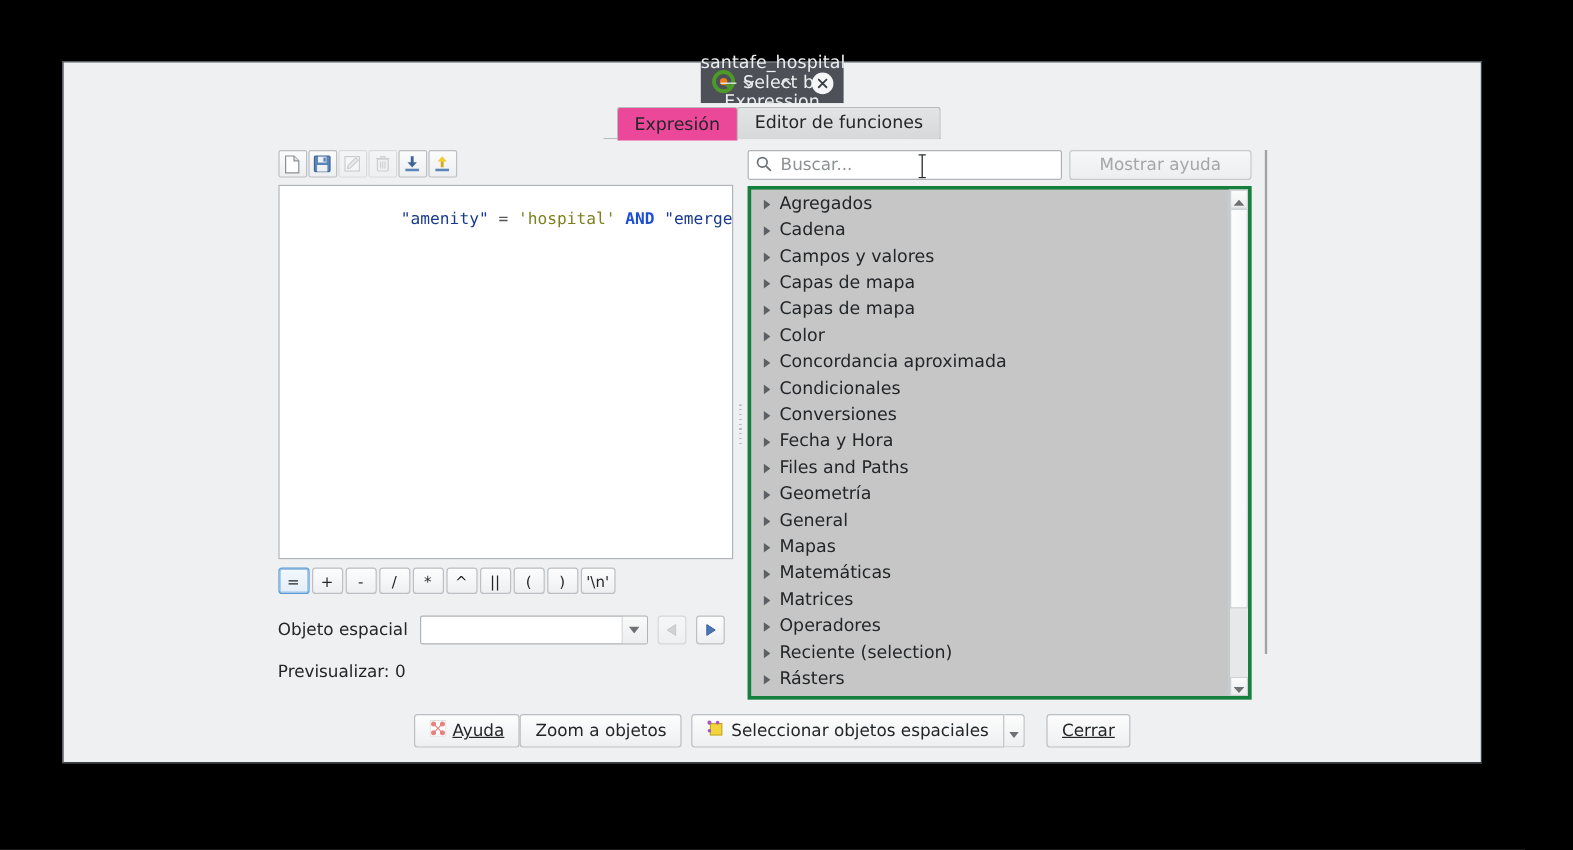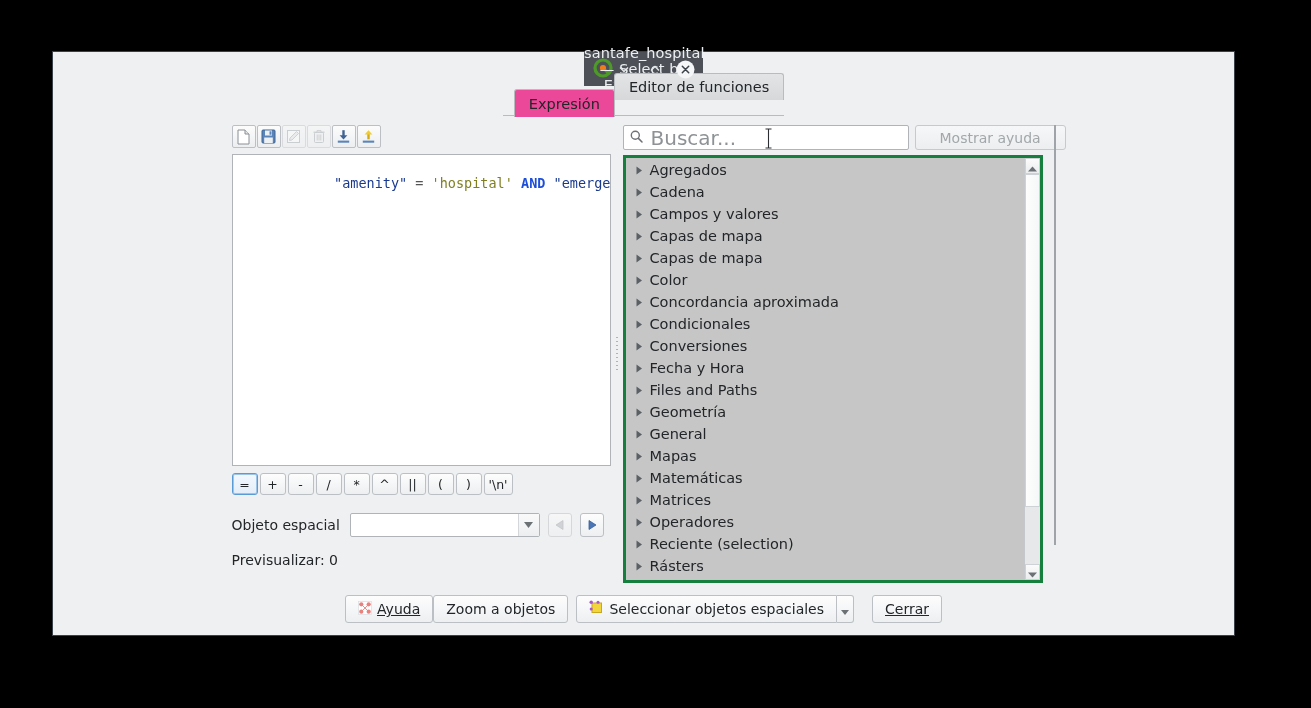--- a/index.html
+++ b/index.html
@@ -112,21 +112,21 @@
     position: relative;
     z-index: 1;
     cursor: default;
   }
   .tab.active {
     background: #ec4899;
     z-index: 3;
     height: 28px;
     margin-bottom: -1px;
   }
-  .tab:not(.active) { margin-bottom: 16px; }
+  .tab:not(.active) { margin-bottom: 0px; }
   .tab + .tab { margin-left: -1px; }
 
   
   .body {
     flex: 1 1 auto;
     position: relative;
     padding: 9px 12px 0 12px;
     box-sizing: border-box;
     display: flex;
     flex-direction: column;
@@ -310,21 +310,21 @@
     align-items: center;
     padding: 0 6px;
     box-sizing: border-box;
     gap: 6px;
     position: relative;
   }
   .search-box input {
     border: none;
     outline: none;
     flex: 1 1 auto;
-    font-size: 20px;
+    font-size: 14px;
     font-family: "DejaVu Sans", sans-serif;
     color: #232629;
     background: transparent;
   }
   .search-box input::placeholder { color: #8e9295; }
   .ibeam {
     position: absolute;
     left: 140px;
     top: 2px;
     width: 9px;

